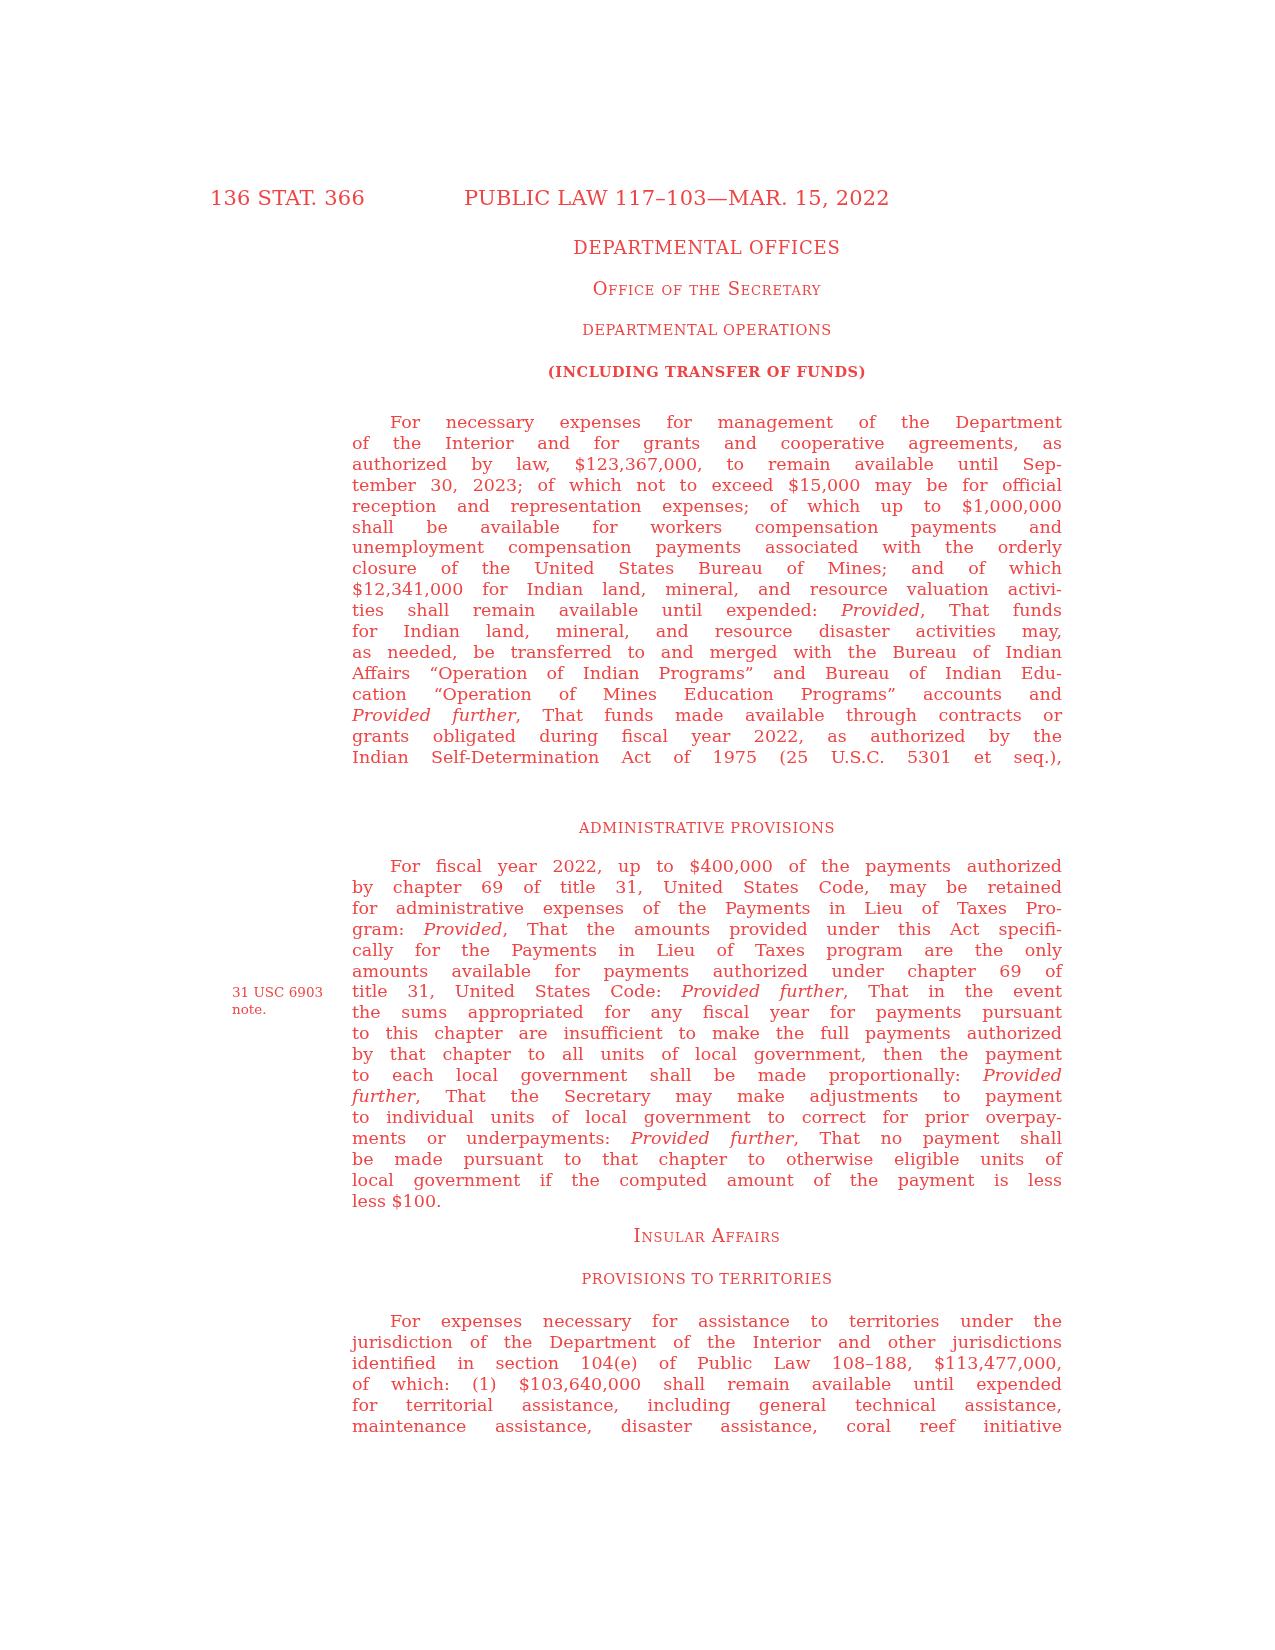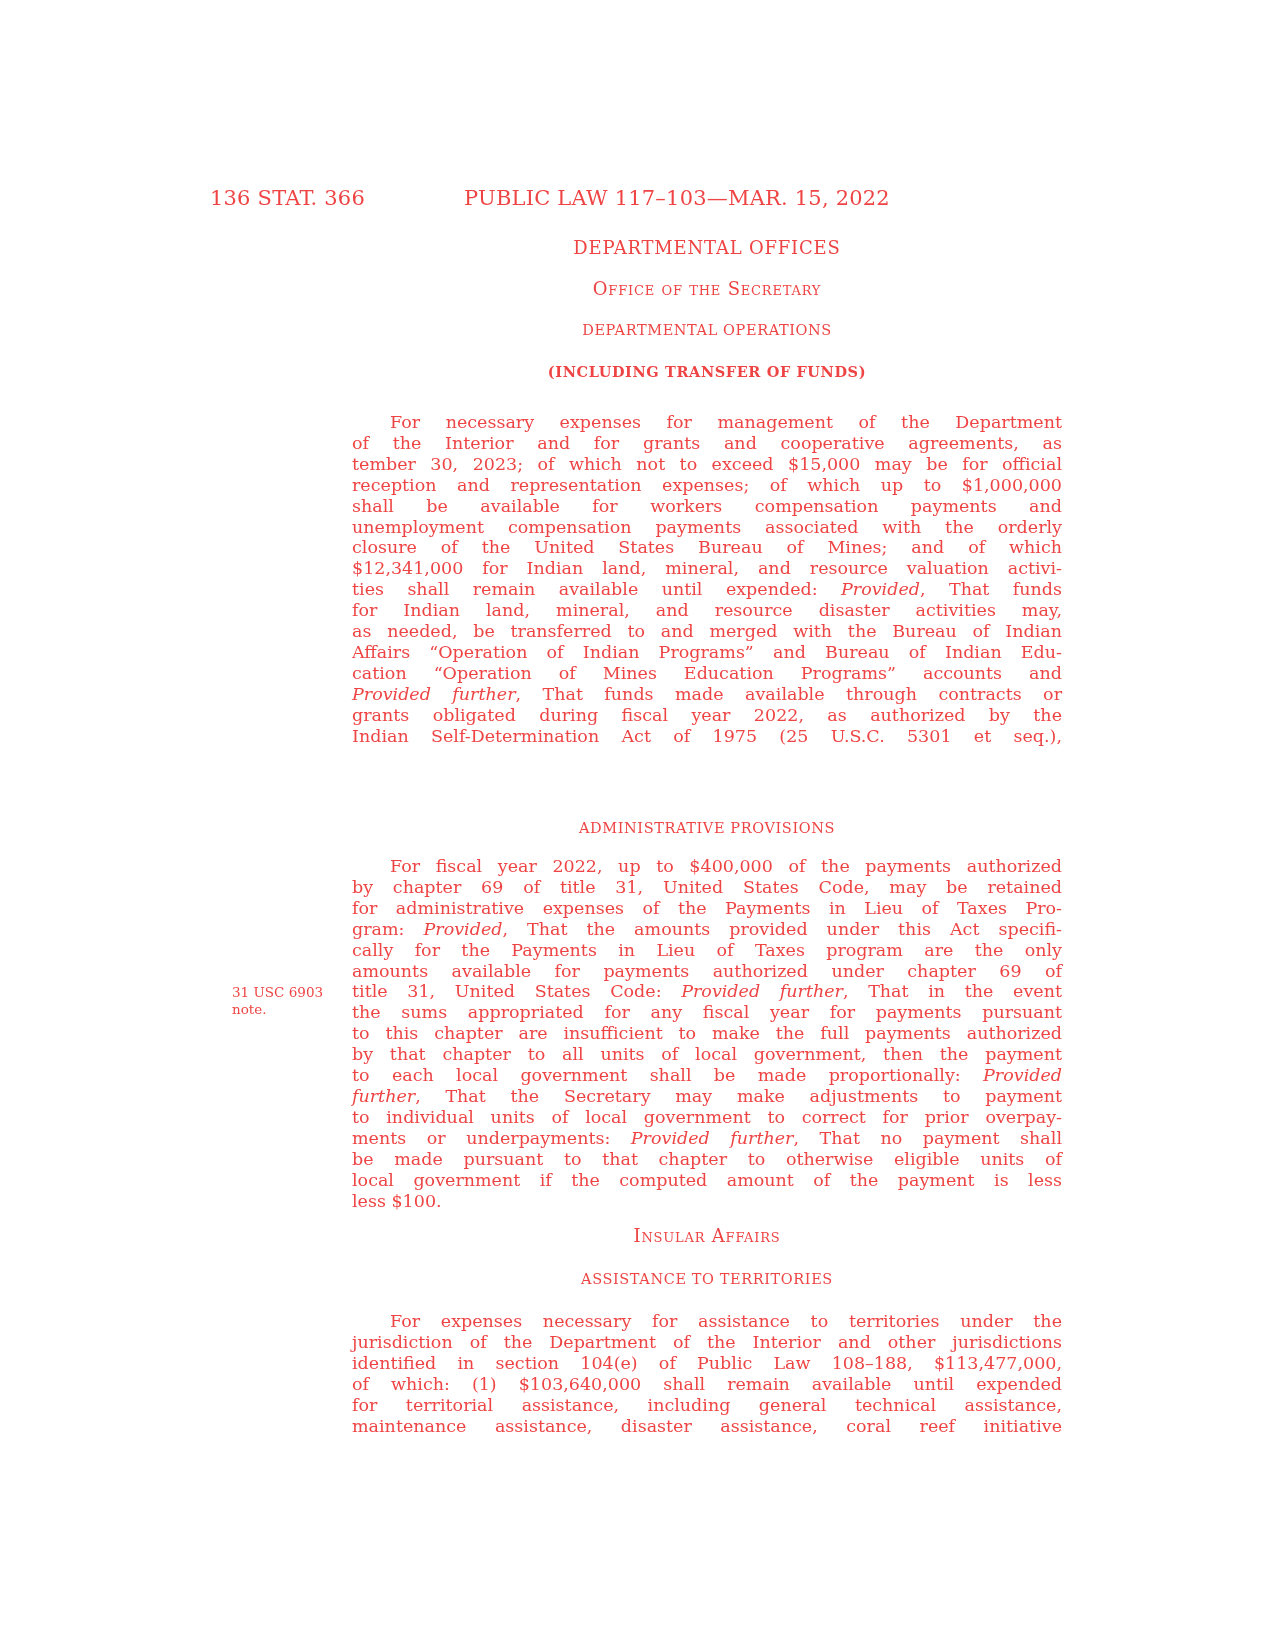--- a/index.html
+++ b/index.html
@@ -64,20 +64,21 @@
 
   <div id="h-secretary" class="colblock heading h-smallcaps">Office of the Secretary</div>
 
   <div id="h-operations" class="colblock heading h-caps-small">DEPARTMENTAL OPERATIONS</div>
 
   <div id="h-transfer" class="colblock heading h-caps-small">(INCLUDING TRANSFER OF FUNDS)</div>
 
   <div id="para-1" class="colblock para">
       <div class="pline first"><span>For necessary expenses for management of the Department</span></div>
       <div class="pline"><span>of the Interior and for grants and cooperative agreements, as</span></div>
+      <div class="pline"><span>authorized by law, $123,367,000, to remain available until Sep-</span></div>
       <div class="pline"><span>tember 30, 2023; of which not to exceed $15,000 may be for official</span></div>
       <div class="pline"><span>reception and representation expenses; of which up to $1,000,000</span></div>
       <div class="pline"><span>shall be available for workers compensation payments and</span></div>
       <div class="pline"><span>unemployment compensation payments associated with the orderly</span></div>
       <div class="pline"><span>closure of the United States Bureau of Mines; and of which</span></div>
       <div class="pline"><span>$12,341,000 for Indian land, mineral, and resource valuation activi-</span></div>
       <div class="pline"><span>ties shall remain available until expended: </span><i>Provided</i><span>, That funds</span></div>
       <div class="pline"><span>for Indian land, mineral, and resource disaster activities may,</span></div>
       <div class="pline"><span>as needed, be transferred to and merged with the Bureau of Indian</span></div>
       <div class="pline"><span>Affairs “Operation of Indian Programs” and Bureau of Indian Edu-</span></div>
@@ -109,21 +110,21 @@
       <div class="pline last"><span>less $100.</span></div>
     </div>
 
   <div id="margin-note">
     <div>31 USC 6903</div>
     <div>note.</div>
   </div>
 
   <div id="h-insular" class="colblock heading h-smallcaps">Insular Affairs</div>
 
-  <div id="h-territories" class="colblock heading h-caps-small">ASSISTANCE TO TERRITORIES</div>
+  <div id="h-territories" class="colblock heading h-caps-small">PROVISIONS TO TERRITORIES</div>
 
   <div id="para-3" class="colblock para">
       <div class="pline first"><span>For expenses necessary for assistance to territories under the</span></div>
       <div class="pline"><span>jurisdiction of the Department of the Interior and other jurisdictions</span></div>
       <div class="pline"><span>identified in section 104(e) of Public Law 108–188, $113,477,000,</span></div>
       <div class="pline"><span>of which: (1) $103,640,000 shall remain available until expended</span></div>
       <div class="pline"><span>for territorial assistance, including general technical assistance,</span></div>
       <div class="pline"><span>maintenance assistance, disaster assistance, coral reef initiative</span></div>
     </div>
 

